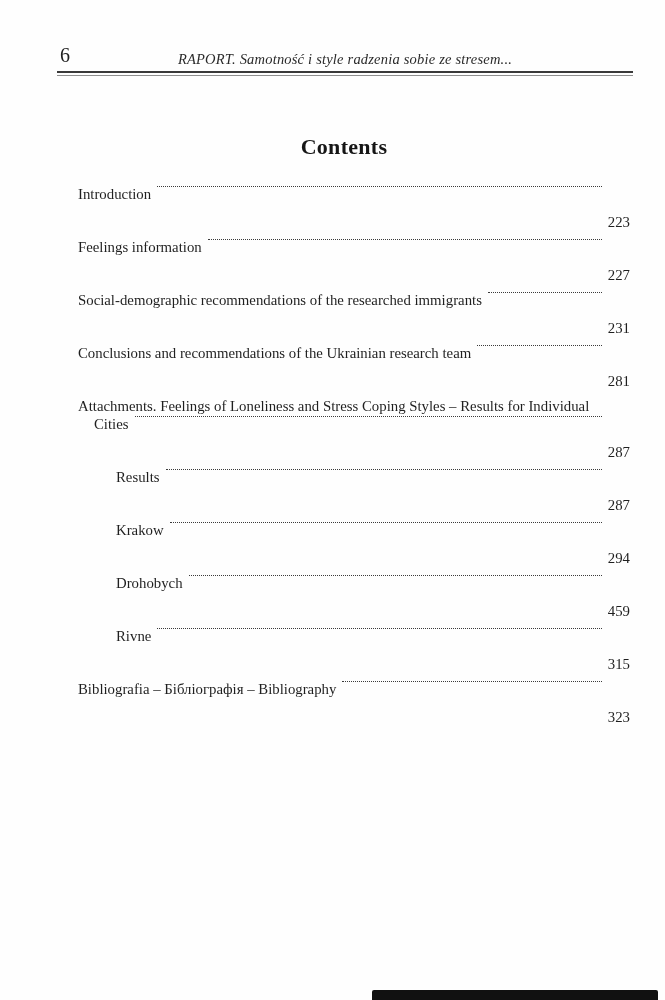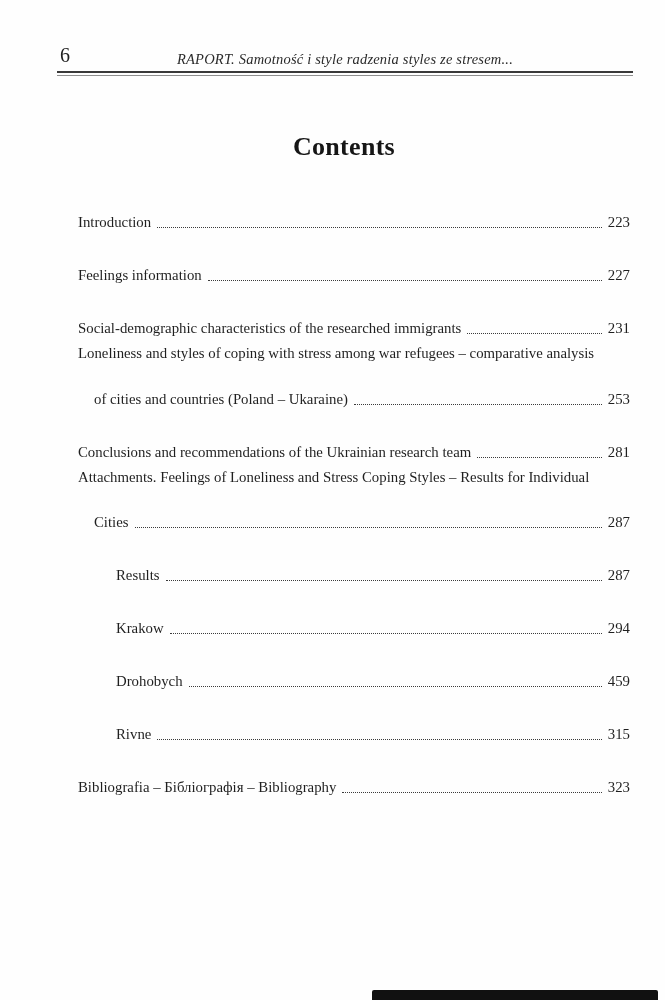--- a/index.html
+++ b/index.html
@@ -44,35 +44,35 @@
   
   .content {
     position: absolute;
     top: 135px;
     left: 58px;
     right: 35px;
   }
   h1.contents-title {
     margin: 0 0 27px 0;
     text-align: center;
-    font-size: 26px;
+    font-size: 22px;
     line-height: 24px;
     font-weight: bold;
     letter-spacing: 0.3px;
     color: #161616;
   }
   .toc { padding-left: 20px; }
   .entry {
     font-size: 14.8px;
     line-height: 17.5px;
     margin-bottom: 7.5px;
   }
   .entry.sub { padding-left: 38px; }
   .first-line { white-space: nowrap; }
-  .row { display: flex; align-items: flex-end; }
+  .row { display: flex; align-items: flex-start; }
   .row .text { white-space: nowrap; }
   .row.cont .text { padding-left: 16px; }
   .leader {
     flex: 1 1 auto;
     margin: 0 6px 3.5px 6px;
     border-bottom: 1.5px dotted #3b3b3b;
     min-width: 12px;
   }
   .page-num { white-space: nowrap; margin-top: 28px; }
   
@@ -86,21 +86,21 @@
     border-radius: 2px 2px 0 0;
   }
 </style>
 </head>
 <body>
 
 <div class="page">
 
   <div class="folio">6</div>
 
-  <div class="running-title">RAPORT. Samotność i style radzenia styles ze stresem...</div>
+  <div class="running-title">RAPORT. Samotność i style radzenia sobie ze stresem...</div>
 
   <div class="header-rule"></div>
 
   <div class="content">
     <h1 class="contents-title">Contents</h1>
 
     <nav class="toc" id="toc">
         <div class="entry">
           <div class="row">
             <span class="text">Introduction</span>
@@ -110,31 +110,23 @@
         </div>
         <div class="entry">
           <div class="row">
             <span class="text">Feelings information</span>
             <span class="leader"></span>
             <span class="page-num">227</span>
           </div>
         </div>
         <div class="entry">
           <div class="row">
-            <span class="text">Social-demographic characteristics of the researched immigrants</span>
+            <span class="text">Social-demographic recommendations of the researched immigrants</span>
             <span class="leader"></span>
             <span class="page-num">231</span>
-          </div>
-        </div>
-        <div class="entry">
-          <div class="first-line">Loneliness and styles of coping with stress among war refugees – comparative analysis</div>
-          <div class="row cont">
-            <span class="text">of cities and countries (Poland – Ukaraine)</span>
-            <span class="leader"></span>
-            <span class="page-num">253</span>
           </div>
         </div>
         <div class="entry">
           <div class="row">
             <span class="text">Conclusions and recommendations of the Ukrainian research team</span>
             <span class="leader"></span>
             <span class="page-num">281</span>
           </div>
         </div>
         <div class="entry">

